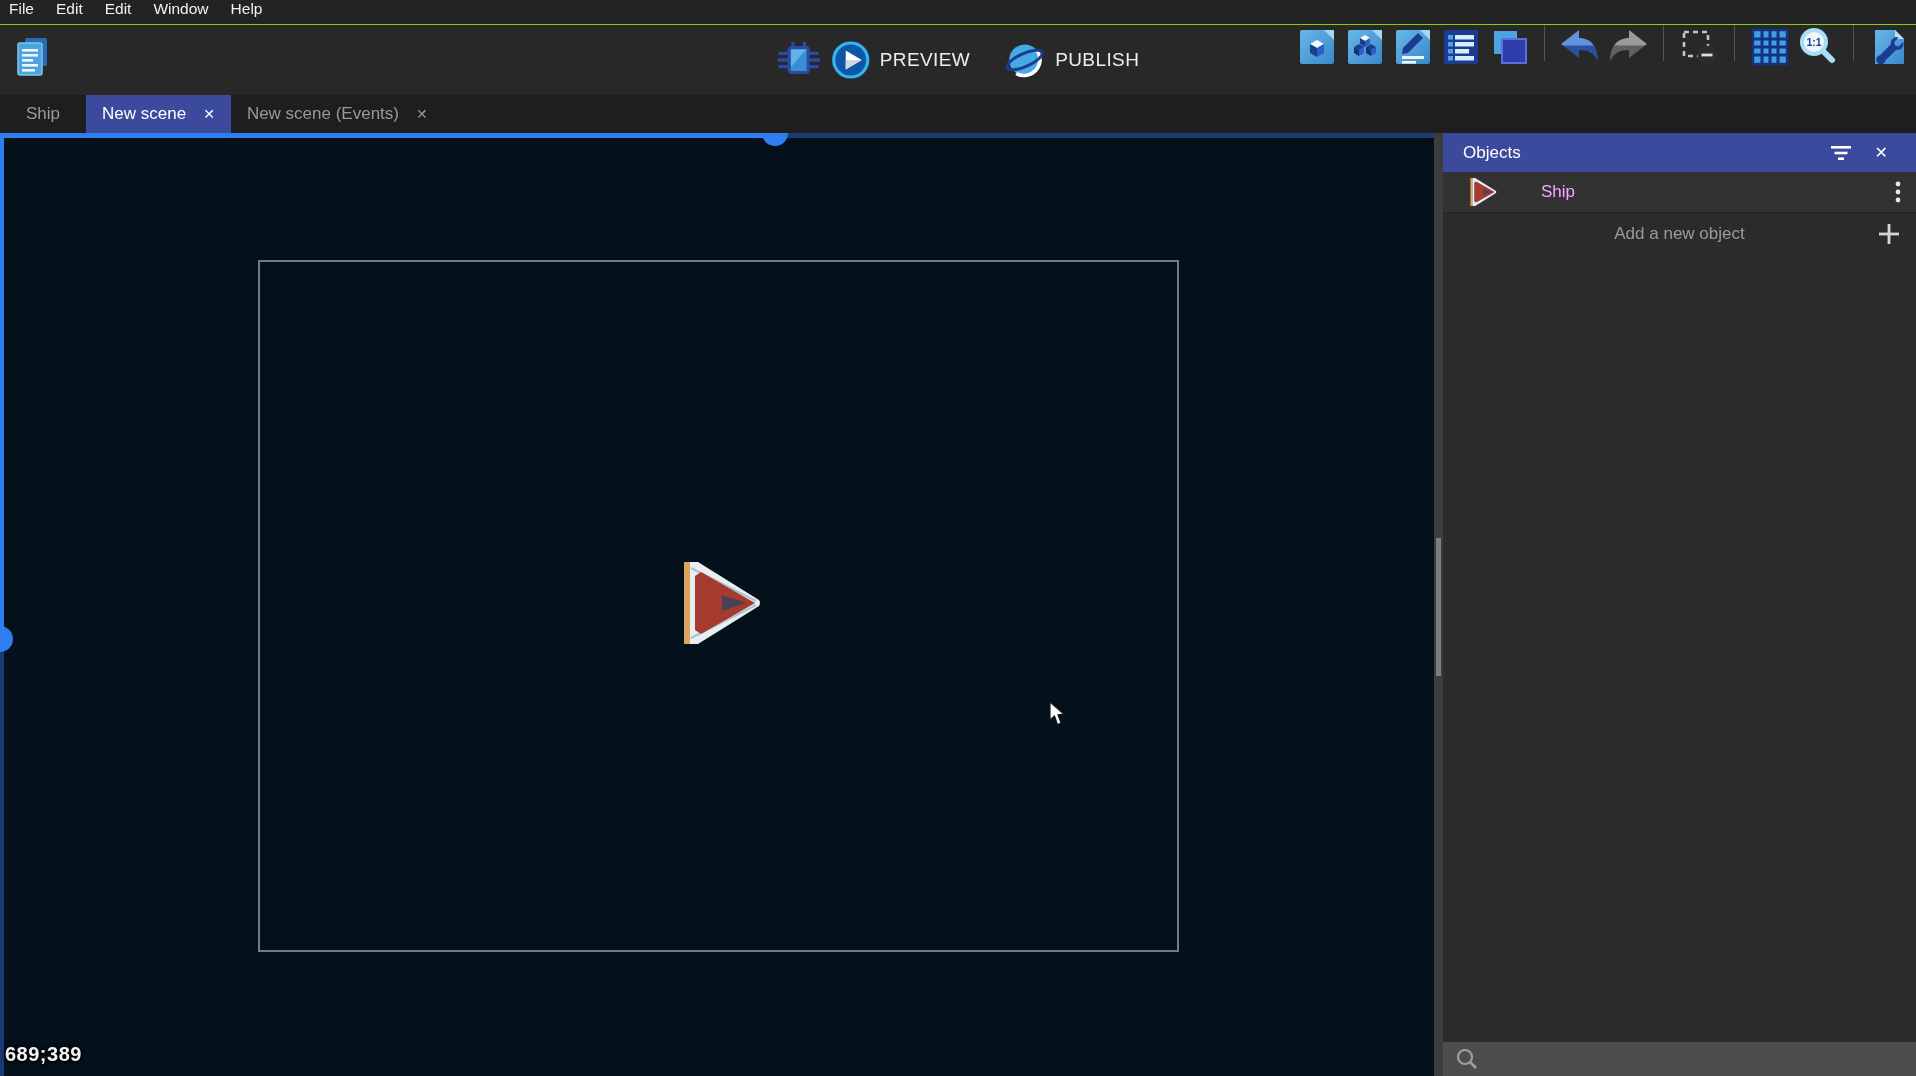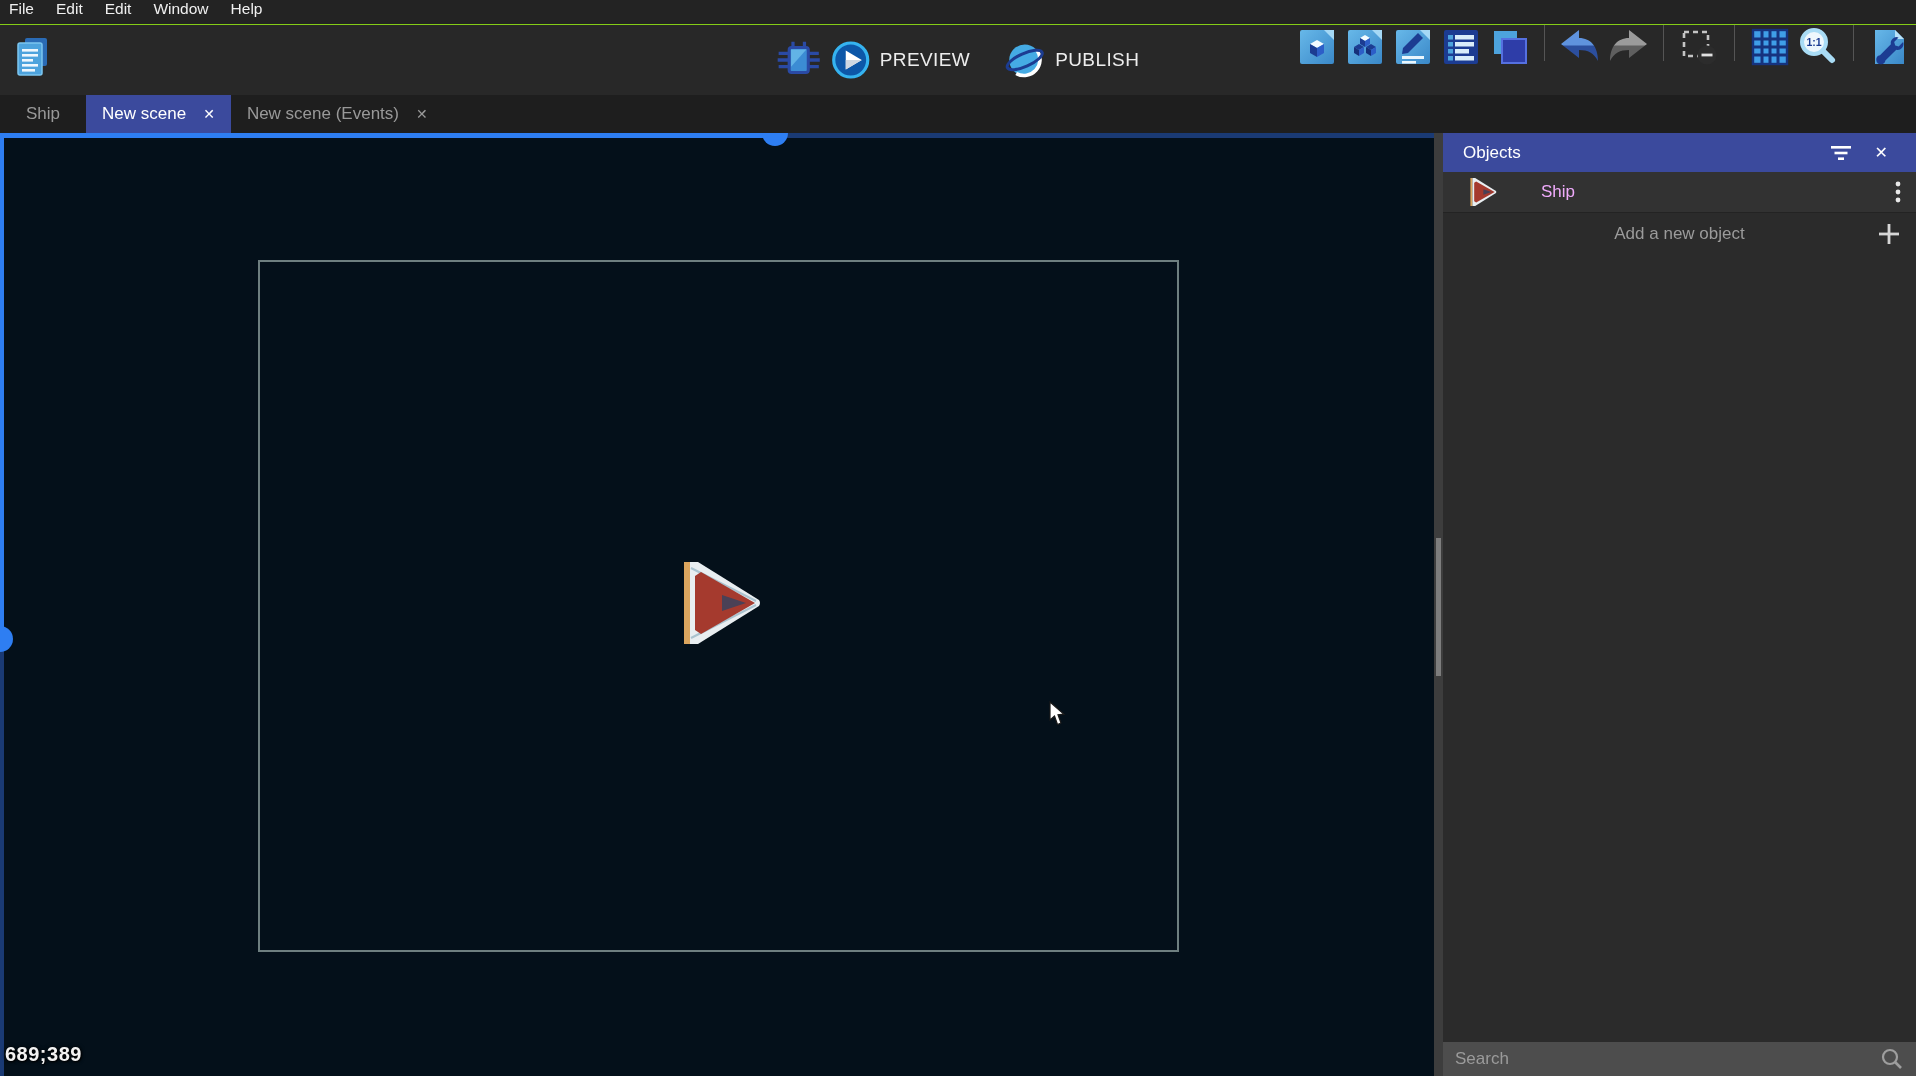--- a/index.html
+++ b/index.html
@@ -345,21 +345,20 @@
         <svg width="26" height="26" viewBox="0 0 26 26">
           <rect x="11.6" y="3" width="2.8" height="20" fill="#d6d6d6"></rect>
           <rect x="3" y="11.6" width="20" height="2.8" fill="#d6d6d6"></rect>
         </svg>
       </span>
     </div>
 
     <div class="panel-body"></div>
 
     <div class="search-bar">
-      <input class="search-input" type="text" placeholder="Search" style="">
       <span style="display:flex">
         <svg width="24" height="24" viewBox="0 0 24 24">
           <circle cx="10" cy="10" r="7" fill="none" stroke="#9e9e9e" stroke-width="2.2"></circle>
           <line x1="15" y1="15" x2="21" y2="21" stroke="#9e9e9e" stroke-width="2.6"></line>
         </svg>
       </span>
     </div>
   </div>
 </div>
 

